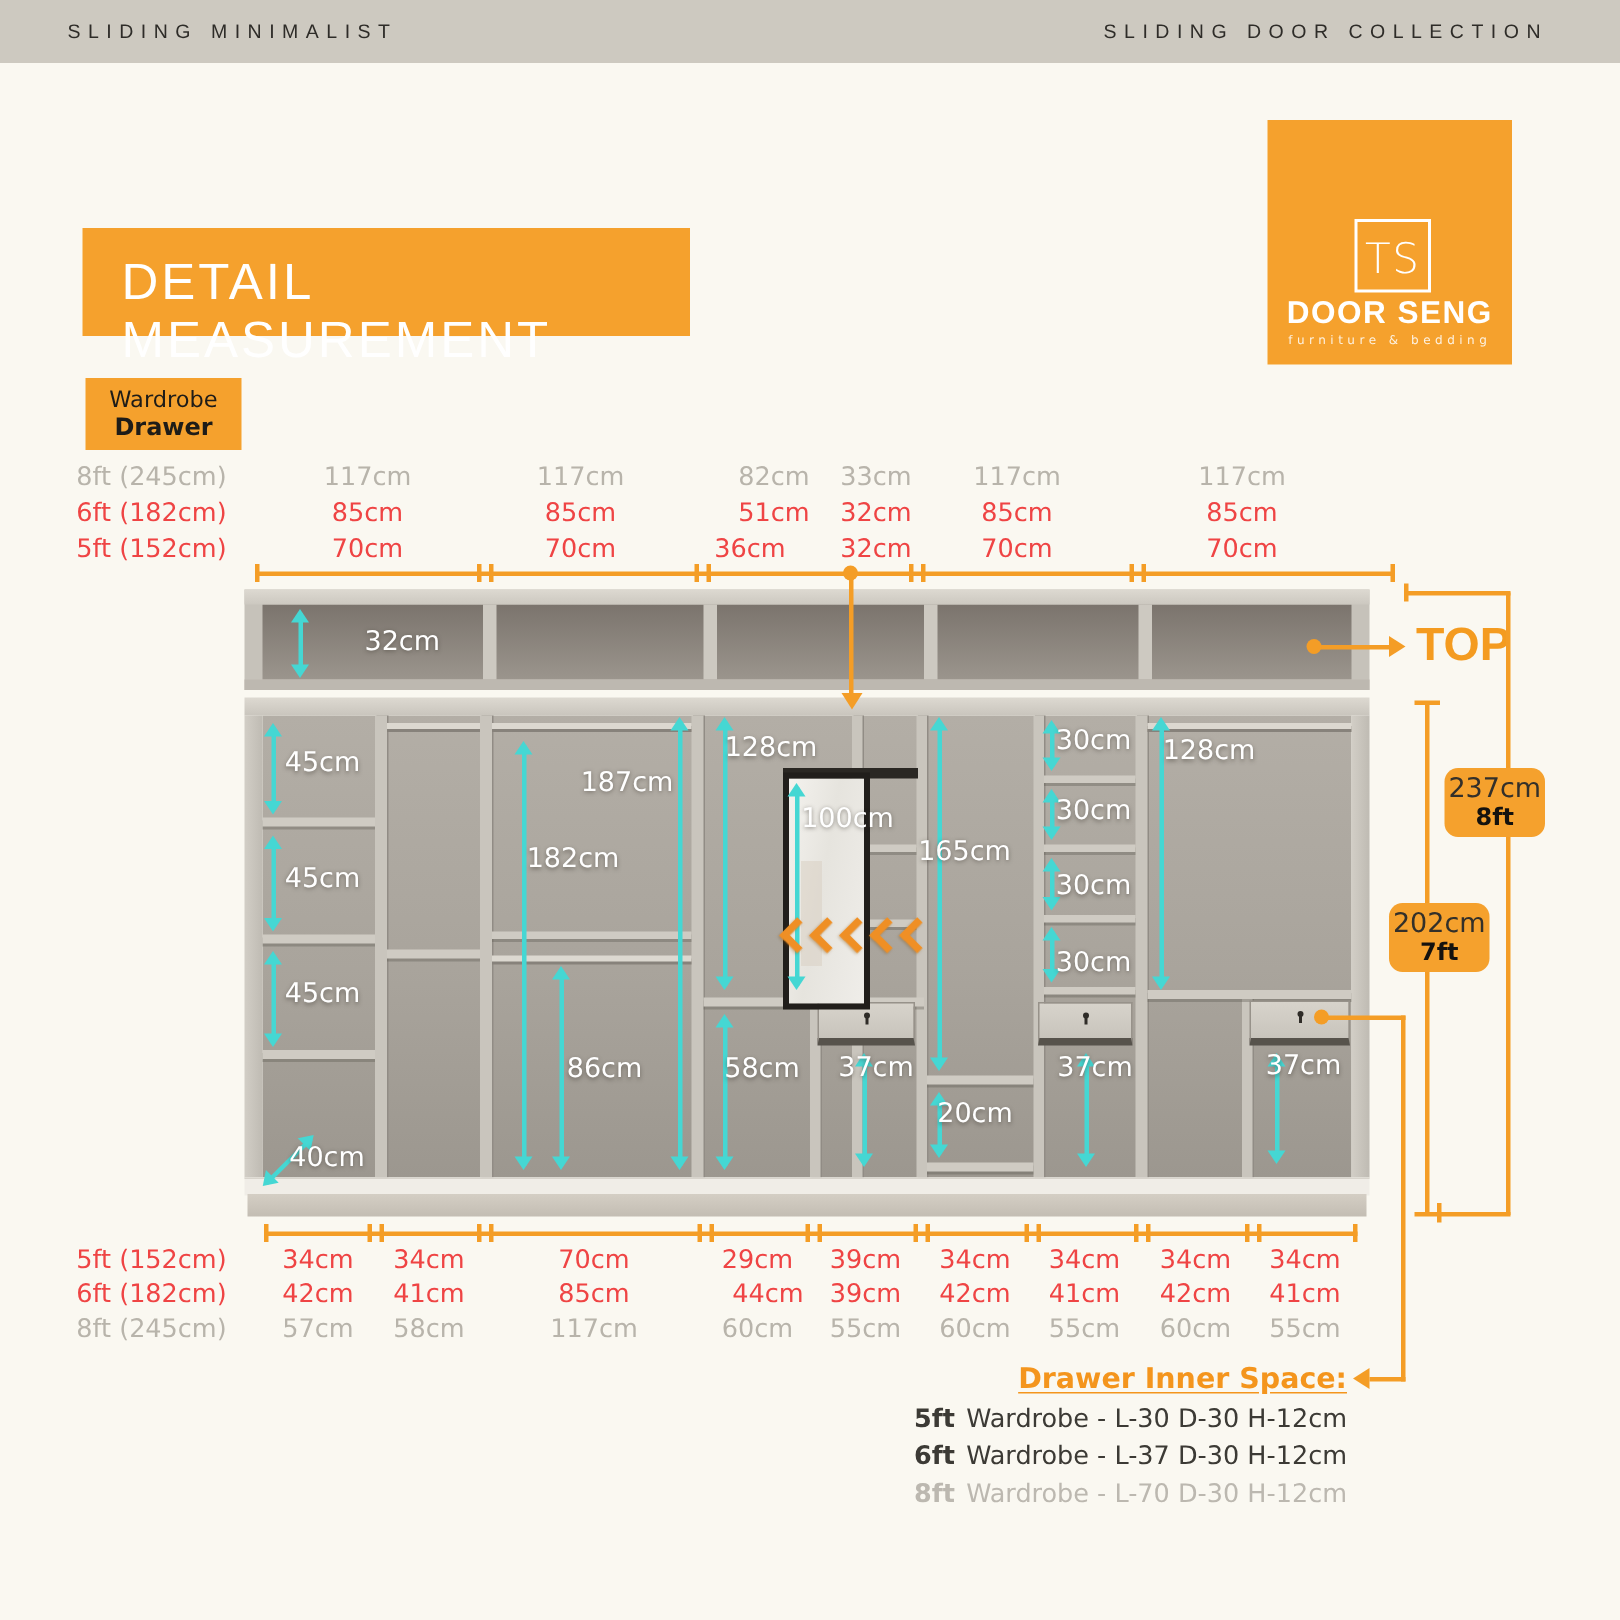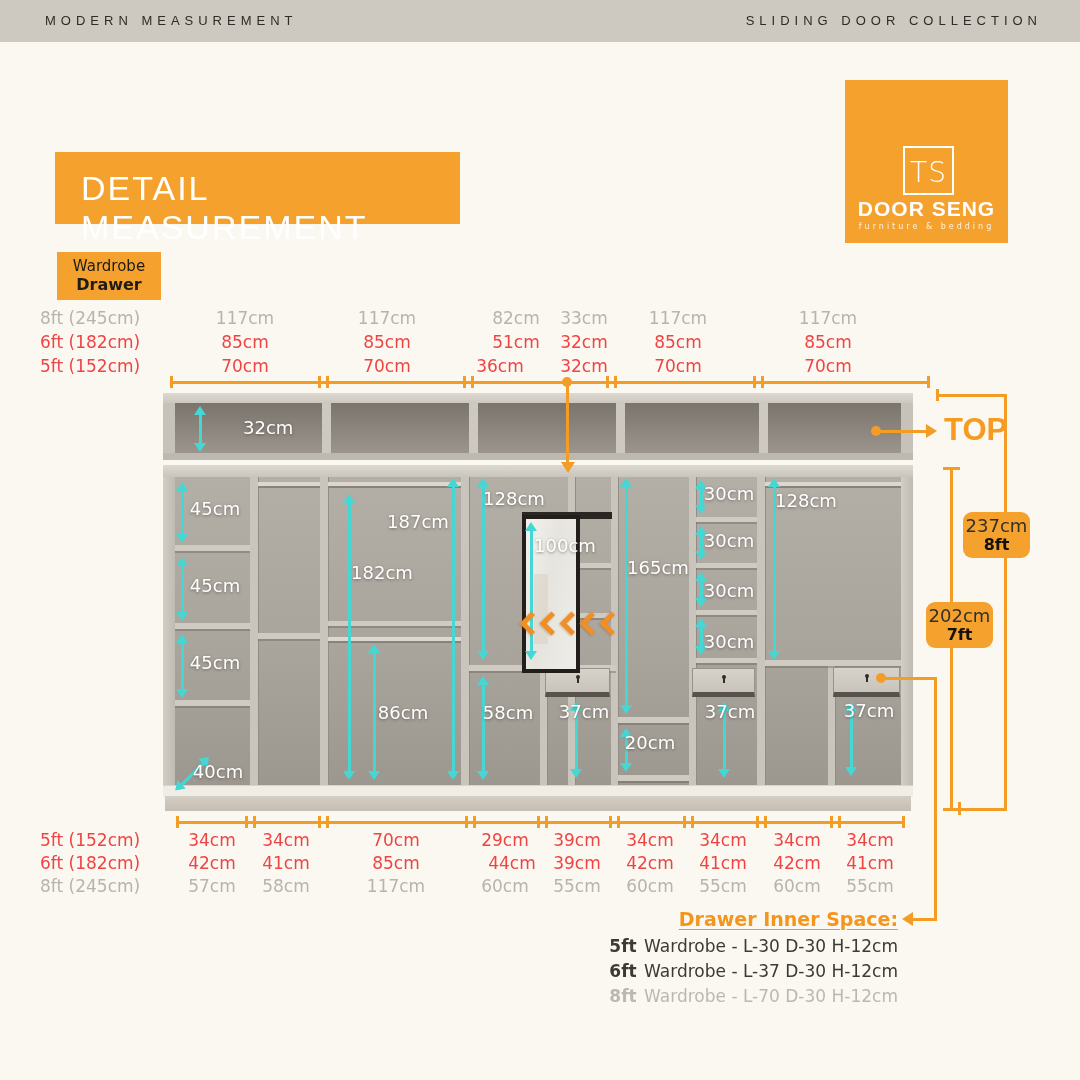--- a/index.html
+++ b/index.html
@@ -19,21 +19,21 @@
   .logo .tsbox span{position:absolute;left:0;right:0;top:8px;font-size:28px;font-weight:300;
                     letter-spacing:1px;color:#ffffff;}
   .logo .lname{position:absolute;left:0;right:0;top:117px;font-size:21px;font-weight:bold;
                letter-spacing:1px;color:#ffffff;font-family:"Liberation Sans",sans-serif;}
   .logo .ltag{position:absolute;left:0;right:0;top:142px;font-size:8px;letter-spacing:3px;color:#fdf2e2;}
   
   .wl{position:absolute;left:57px;top:252px;width:104px;height:48px;background:#f5a12d;text-align:center;color:#1e1c18;}
   .wl .l1{font-size:15px;margin-top:5px;}
   .wl .l2{font-size:16px;font-weight:bold;}
   
-  .rowlab{position:absolute;left:40px;width:122px;text-align:left;font-size:17px;white-space:nowrap;}
+  .rowlab{position:absolute;left:40px;width:122px;text-align:center;font-size:17px;white-space:nowrap;}
   .cell{position:absolute;width:90px;text-align:center;font-size:17px;white-space:nowrap;}
   .bcell{width:70px;}
   .dark{color:#ef4444;} .muted{color:#b8b4ab;}
   
   .oline{position:absolute;background:#f49d26;}
   .tick{position:absolute;width:3px;height:12px;background:#f49d26;}
   .odot{position:absolute;width:10px;height:10px;border-radius:50%;background:#f49d26;}
   .ah-down{position:absolute;width:0;height:0;border-left:7px solid transparent;
            border-right:7px solid transparent;border-top:11px solid #f49d26;}
   .ah-right{position:absolute;width:0;height:0;border-top:7px solid transparent;
@@ -89,22 +89,22 @@
             font-weight:bold;color:#f4951d;text-decoration:underline;text-underline-offset:3px;}
   .di-line{position:absolute;left:598px;width:300px;text-align:right;font-size:17px;color:#3c3a35;}
   .di-line b{margin-right:2px;}
   .di-muted{color:#bcb8b0;}
   .z6{z-index:6;}
 </style>
 </head>
 <body>
 
 <div class="topbar">
-  <span style="left:45px">MODERN MEASUREMENT</span>
-  <span style="right:38px">SLIDING DOOR COLLECTION</span>
+  <span style="left:45px">SLIDING MINIMALIST</span>
+  <span style="right:48px">SLIDING DOOR COLLECTION</span>
 </div>
 
 <div class="banner">
   <span>DETAIL MEASUREMENT</span>
 </div>
 
 <div class="logo">
   <div class="tsbox">
     <span>TS</span>
   </div>
@@ -251,21 +251,21 @@
   <span class="mlabel" style="left:52px;top:110px">45cm</span>
   <span class="mlabel" style="left:52px;top:187px">45cm</span>
   <span class="mlabel" style="left:55px;top:296px">40cm</span>
   <span class="mlabel" style="left:255px;top:46px">187cm</span>
   <span class="mlabel" style="left:219px;top:97px">182cm</span>
   <span class="mlabel" style="left:240px;top:237px">86cm</span>
   <span class="mlabel" style="left:351px;top:23px">128cm</span>
   <span class="mlabel" style="left:402px;top:70px">100cm</span>
   <span class="mlabel" style="left:345px;top:237px">58cm</span>
   <span class="mlabel" style="left:421px;top:236px">37cm</span>
-  <span class="mlabel" style="left:495px;top:92px">165cm</span>
+  <span class="mlabel" style="left:480px;top:92px">165cm</span>
   <span class="mlabel" style="left:487px;top:267px">20cm</span>
   <span class="mlabel" style="left:566px;top:18px">30cm</span>
   <span class="mlabel" style="left:566px;top:65px">30cm</span>
   <span class="mlabel" style="left:566px;top:115px">30cm</span>
   <span class="mlabel" style="left:566px;top:166px">30cm</span>
   <span class="mlabel" style="left:567px;top:236px">37cm</span>
   <span class="mlabel" style="left:643px;top:25px">128cm</span>
   <span class="mlabel" style="left:706px;top:235px">37cm</span>
 
   <div class="w-base"></div>

